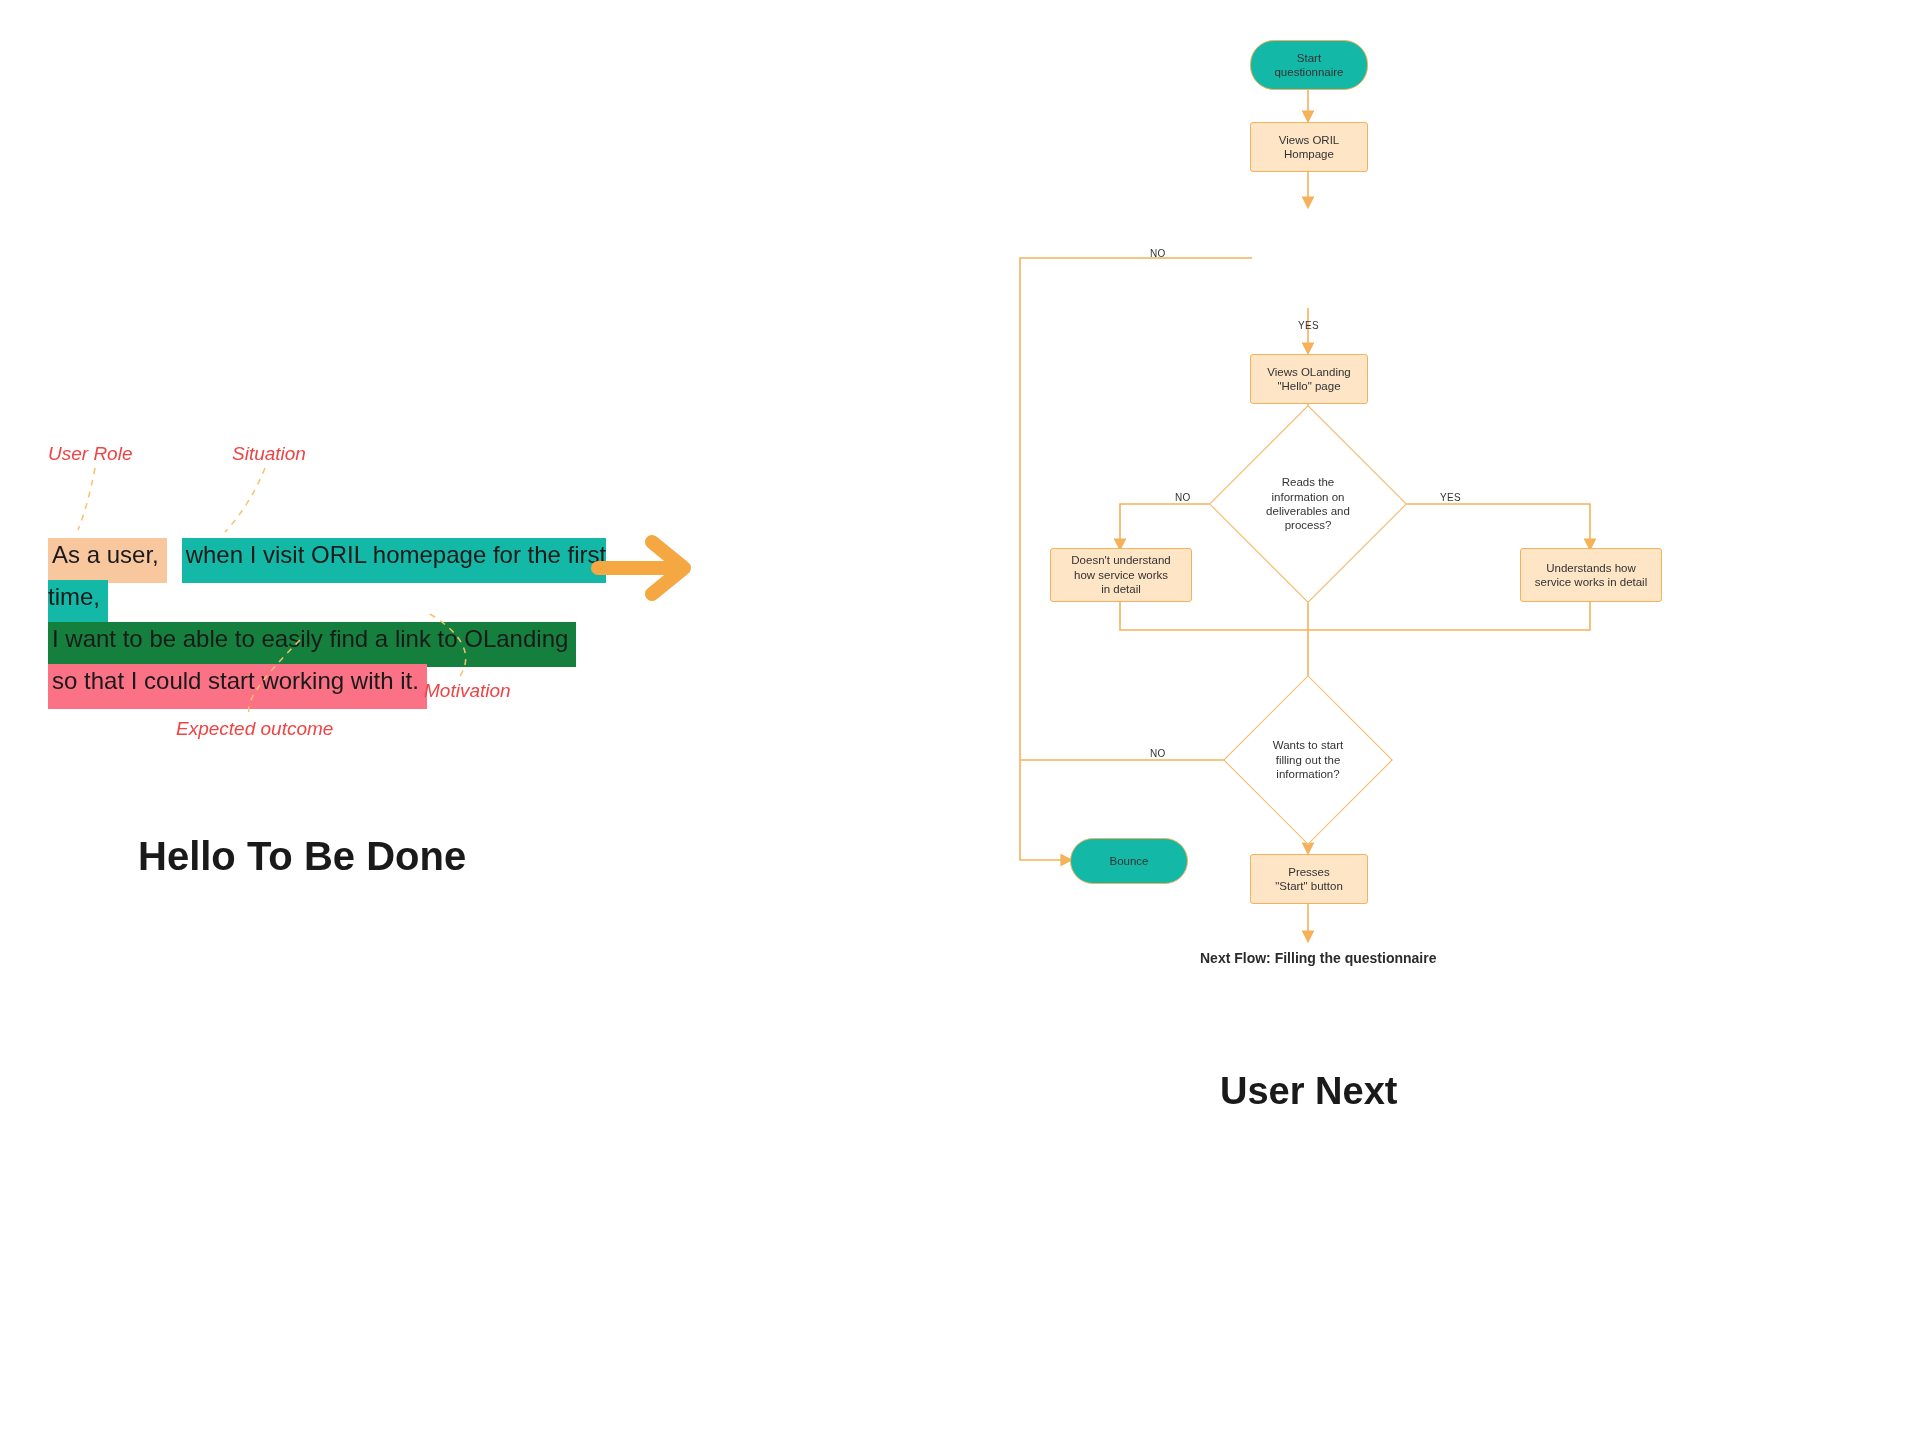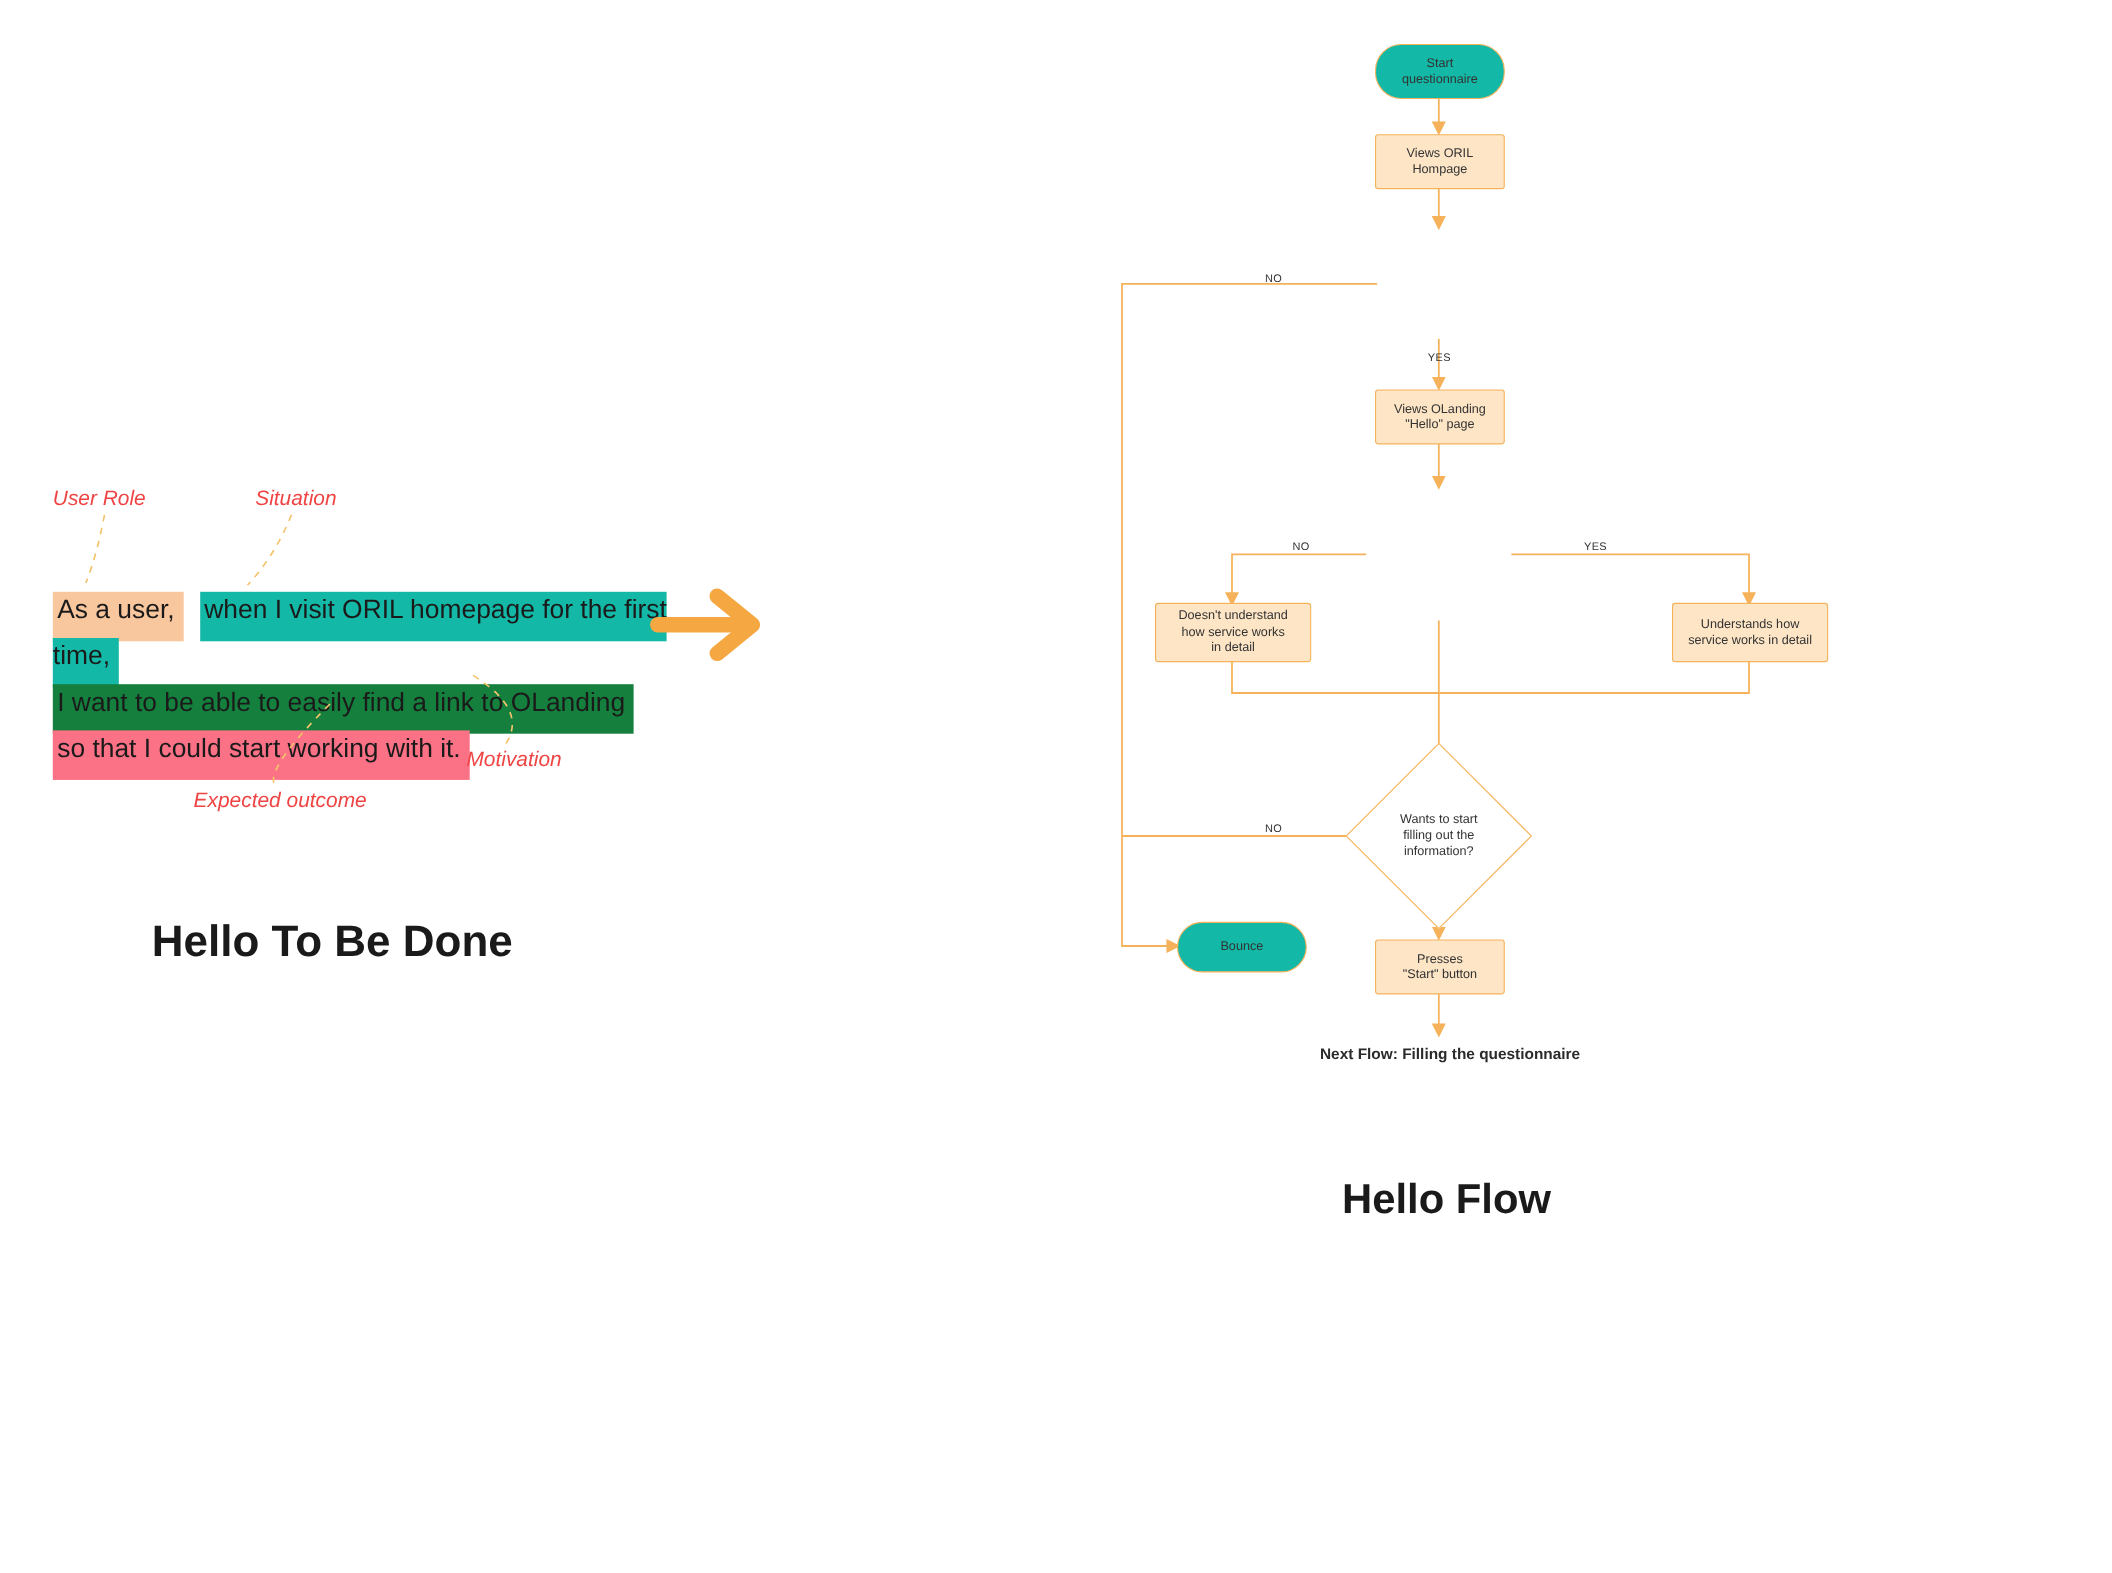--- a/index.html
+++ b/index.html
@@ -103,35 +103,39 @@
 
     <div class="abs terminator" style="left:530px;top:20px;width:116px;height:48px">
       <div class="node-txt">Start<br>questionnaire</div>
     </div>
     <div class="abs process" style="left:530px;top:102px;width:116px;height:48px">
       <div class="node-txt">Views ORIL<br>Hompage</div>
     </div>
     <div class="abs process" style="left:530px;top:334px;width:116px;height:48px">
       <div class="node-txt">Views OLanding<br>"Hello" page</div>
     </div>
+    <div class="abs diamond" style="left:518px;top:414px;width:140px;height:140px">
+      <div class="shape"></div>
+      <div class="node-txt">Reads the<br>information on<br>deliverables and<br>process?</div>
+    </div>
     <div class="abs process" style="left:330px;top:528px;width:140px;height:52px">
       <div class="node-txt">Doesn't understand<br>how service works<br>in detail</div>
     </div>
     <div class="abs process" style="left:800px;top:528px;width:140px;height:52px">
       <div class="node-txt">Understands how<br>service works in detail</div>
     </div>
     <div class="abs diamond" style="left:528px;top:680px;width:120px;height:120px">
       <div class="shape"></div>
       <div class="node-txt">Wants to start<br>filling out the<br>information?</div>
     </div>
     <div class="abs terminator" style="left:350px;top:818px;width:116px;height:44px">
       <div class="node-txt">Bounce</div>
     </div>
     <div class="abs process" style="left:530px;top:834px;width:116px;height:48px">
       <div class="node-txt">Presses<br>"Start" button</div>
     </div>
 
     <div class="abs next-flow" style="left:480px;top:930px">Next Flow: Filling the questionnaire</div>
   </div>
 
-  <div class="abs userflow-title" style="left:1220px;top:1070px">Hello Flow</div>
+  <div class="abs userflow-title" style="left:1220px;top:1070px">User Next</div>
 
 </div>
 
 </body></html>

